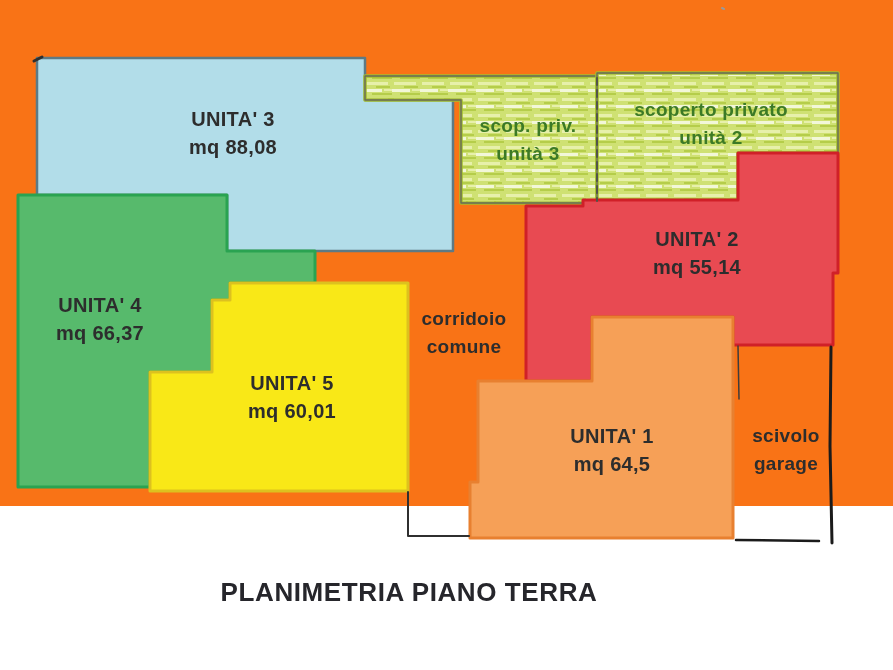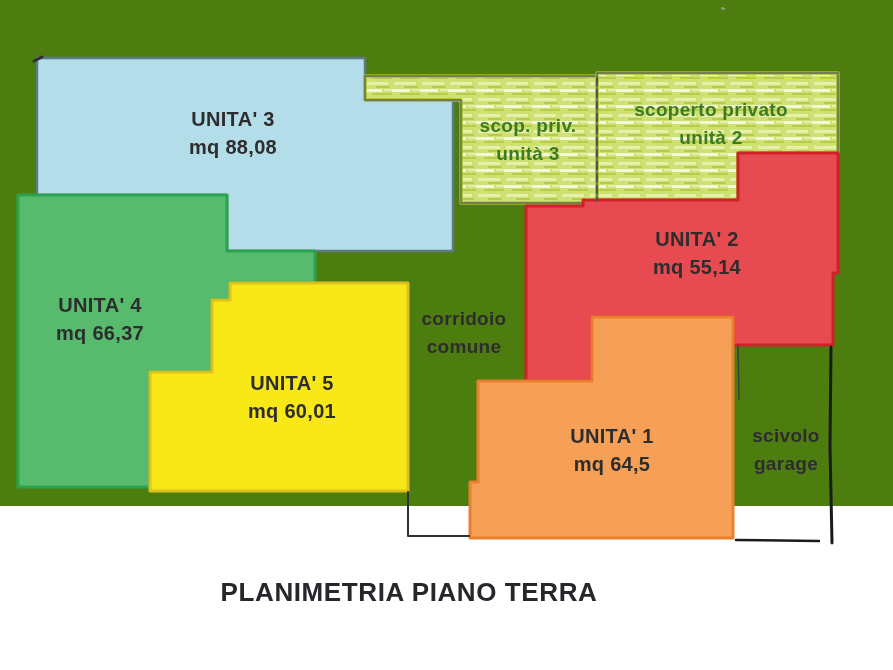--- a/index.html
+++ b/index.html
@@ -7,21 +7,21 @@
     padding: 0;
     background: #ffffff;
     width: 893px;
     height: 670px;
     overflow: hidden;
   }
   .stage {
     position: relative;
     width: 893px;
     height: 506px;
-    background: #4d7c0f;
+    background: #f97316;
   }
   svg { display: block; }
   .plan-label {
     font-family: "Liberation Sans", "DejaVu Sans", sans-serif;
     font-weight: bold;
     letter-spacing: 0.3px;
   }
   .title-text {
     font-family: "Liberation Sans", "DejaVu Sans", sans-serif;
     font-weight: bold;

